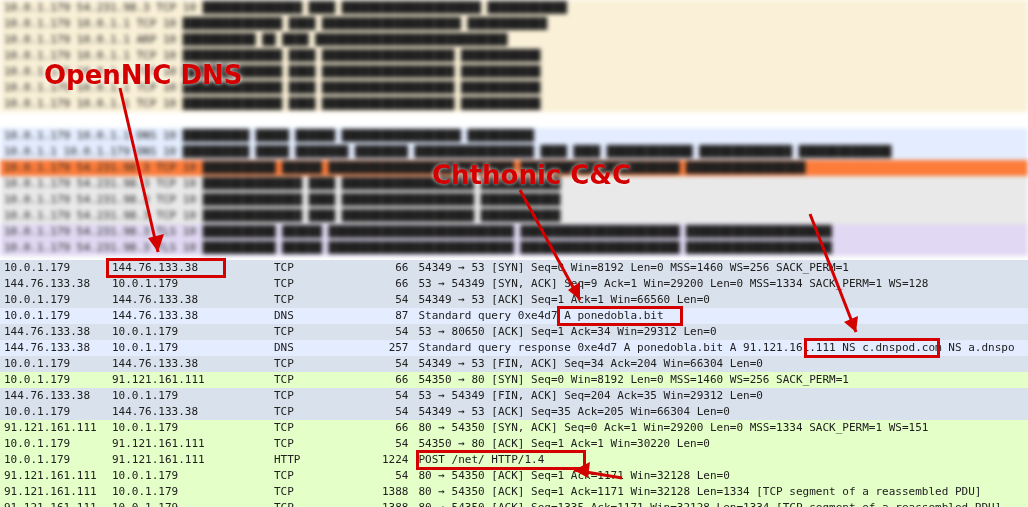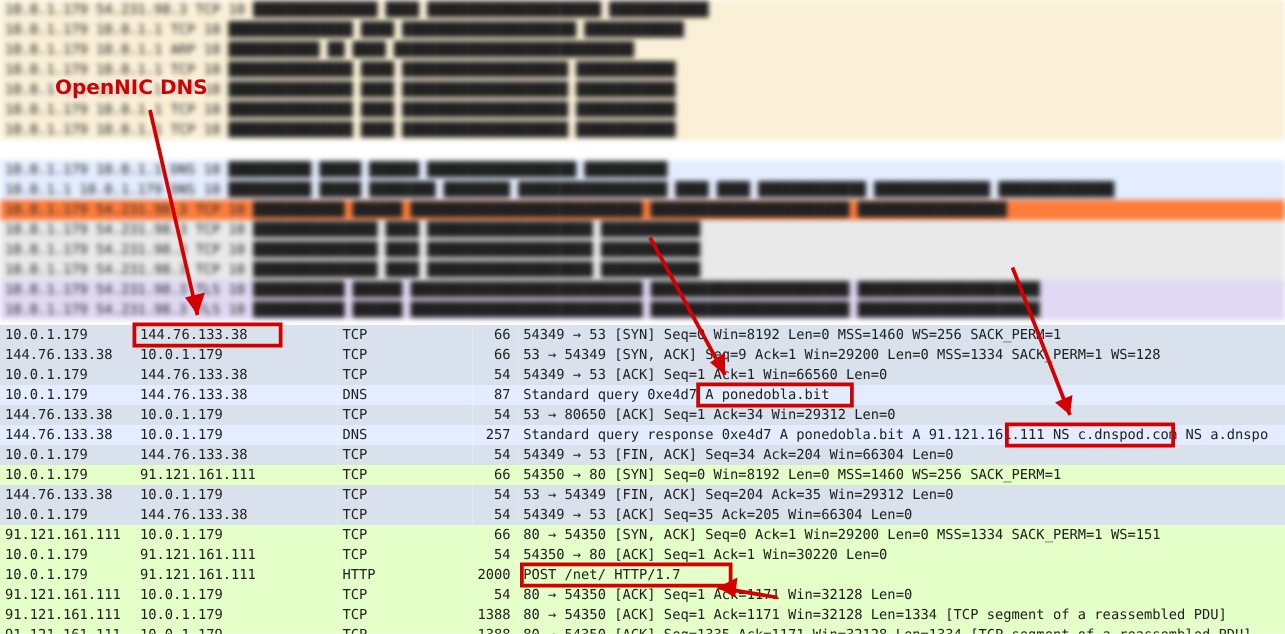--- a/index.html
+++ b/index.html
@@ -52,21 +52,21 @@
   .annot-layer {
     position: absolute;
     inset: 0;
     pointer-events: none;
   }
   .ann, .ann-box, .ann-svg { position: absolute; }
   .ann-label {
     color: #d40000;
     font-family: "DejaVu Sans", "Liberation Sans", sans-serif;
     font-weight: 700;
-    font-size: 16px;
+    font-size: 26px;
     text-shadow: 0 0 4px rgba(255,255,255,0.8);
     white-space: nowrap;
   }
   .ann-box {
     border: 3px solid #d40000;
     background: transparent;
   }
   svg.arrow { overflow: visible; }
   svg.arrow line { stroke: #d40000; stroke-width: 3; }
   svg.arrow polygon { fill: #d40000; }
@@ -176,22 +176,22 @@
         <td class="col-src">10.0.1.179</td>
         <td class="col-dst">91.121.161.111</td>
         <td class="col-proto">TCP</td>
         <td class="col-len">54</td>
         <td class="col-info">54350 → 80 [ACK] Seq=1 Ack=1 Win=30220 Len=0</td>
       </tr>
       <tr class="bg-palegreen">
         <td class="col-src">10.0.1.179</td>
         <td class="col-dst">91.121.161.111</td>
         <td class="col-proto">HTTP</td>
-        <td class="col-len">2000</td>
-        <td class="col-info">POST /net/ HTTP/1.7</td>
+        <td class="col-len">1224</td>
+        <td class="col-info">POST /net/ HTTP/1.4</td>
       </tr>
       <tr class="bg-palegreen">
         <td class="col-src">91.121.161.111</td>
         <td class="col-dst">10.0.1.179</td>
         <td class="col-proto">TCP</td>
         <td class="col-len">54</td>
         <td class="col-info">80 → 54350 [ACK] Seq=1 Ack=1171 Win=32128 Len=0</td>
       </tr>
       <tr class="bg-palegreen">
         <td class="col-src">91.121.161.111</td>
@@ -212,20 +212,21 @@
 
 <div class="annot-layer">
 
   <div class="ann ann-label" style="left:44px; top:60px;">OpenNIC DNS</div>
   <div class="ann-box" style="left:106px; top:258px; width:120px; height:20px;"></div>
   <svg class="ann ann-svg arrow" style="left:0;top:0;" width="1028" height="507">
     <line x1="120" y1="88" x2="158" y2="252"></line>
     <polygon points="158,252 148,238 164,234"></polygon>
   </svg>
 
+  <div class="ann ann-label" style="left:432px; top:160px;">Chthonic C&amp;C</div>
   <div class="ann-box" style="left:557px; top:306px; width:126px; height:20px;"></div>
   <svg class="ann ann-svg arrow" style="left:0;top:0;" width="1028" height="507">
     <line x1="520" y1="190" x2="580" y2="300"></line>
     <polygon points="580,300 568,290 580,282"></polygon>
   </svg>
 
   <div class="ann-box" style="left:804px; top:338px; width:136px; height:20px;"></div>
   <svg class="ann ann-svg arrow" style="left:0;top:0;" width="1028" height="507">
     <line x1="810" y1="214" x2="856" y2="332"></line>
     <polygon points="856,332 844,322 858,316"></polygon>

